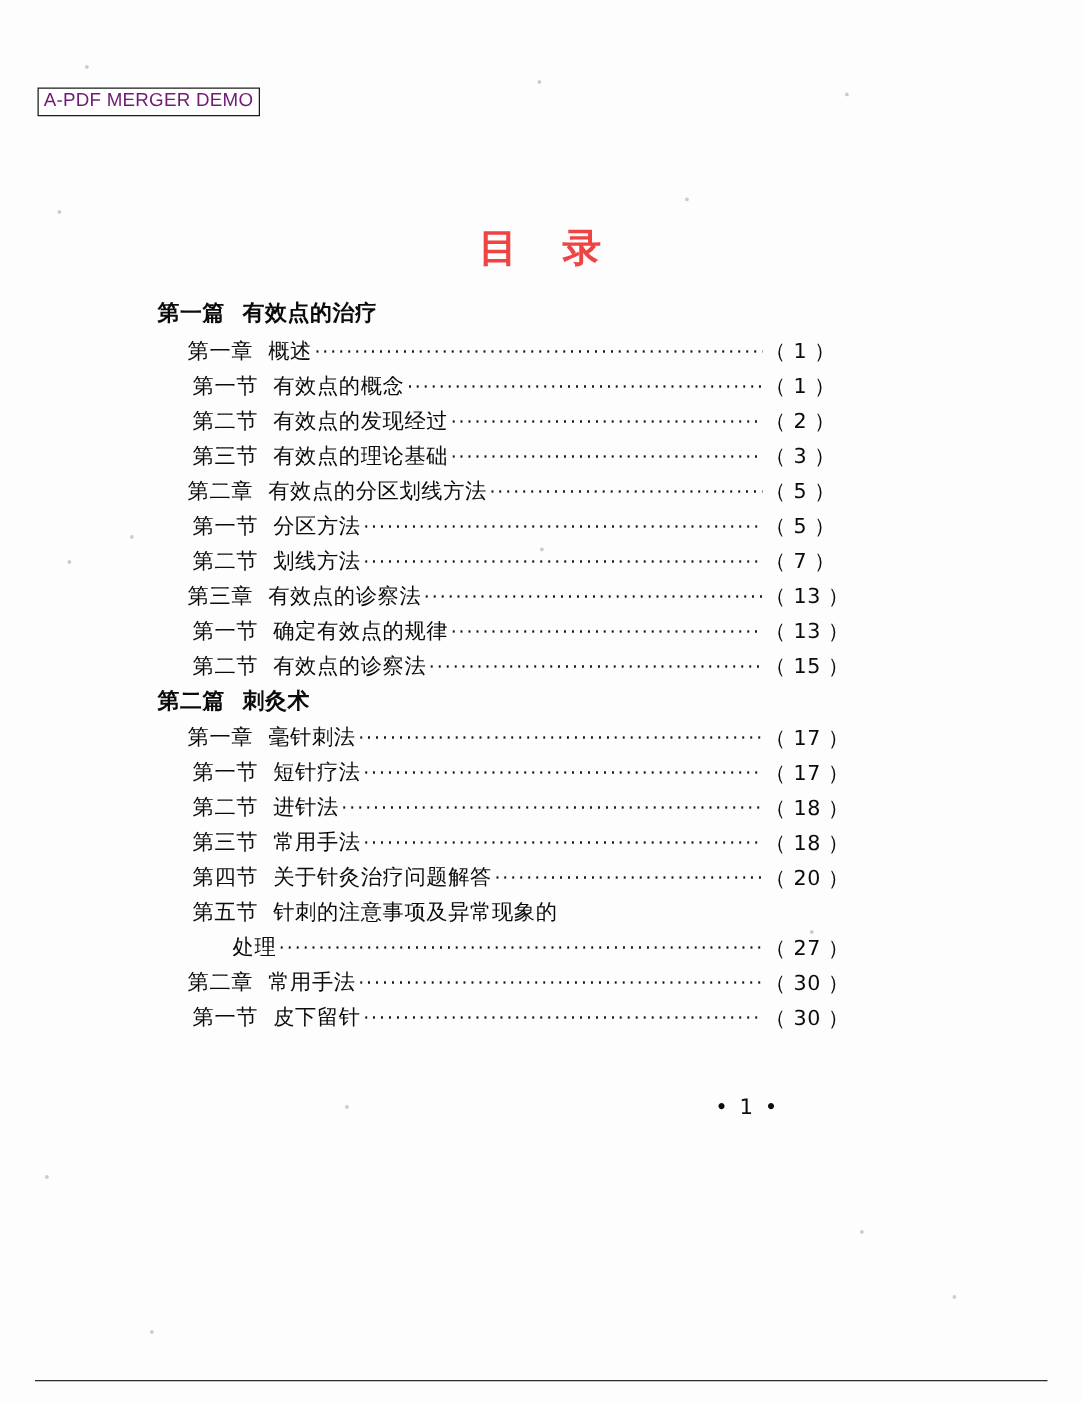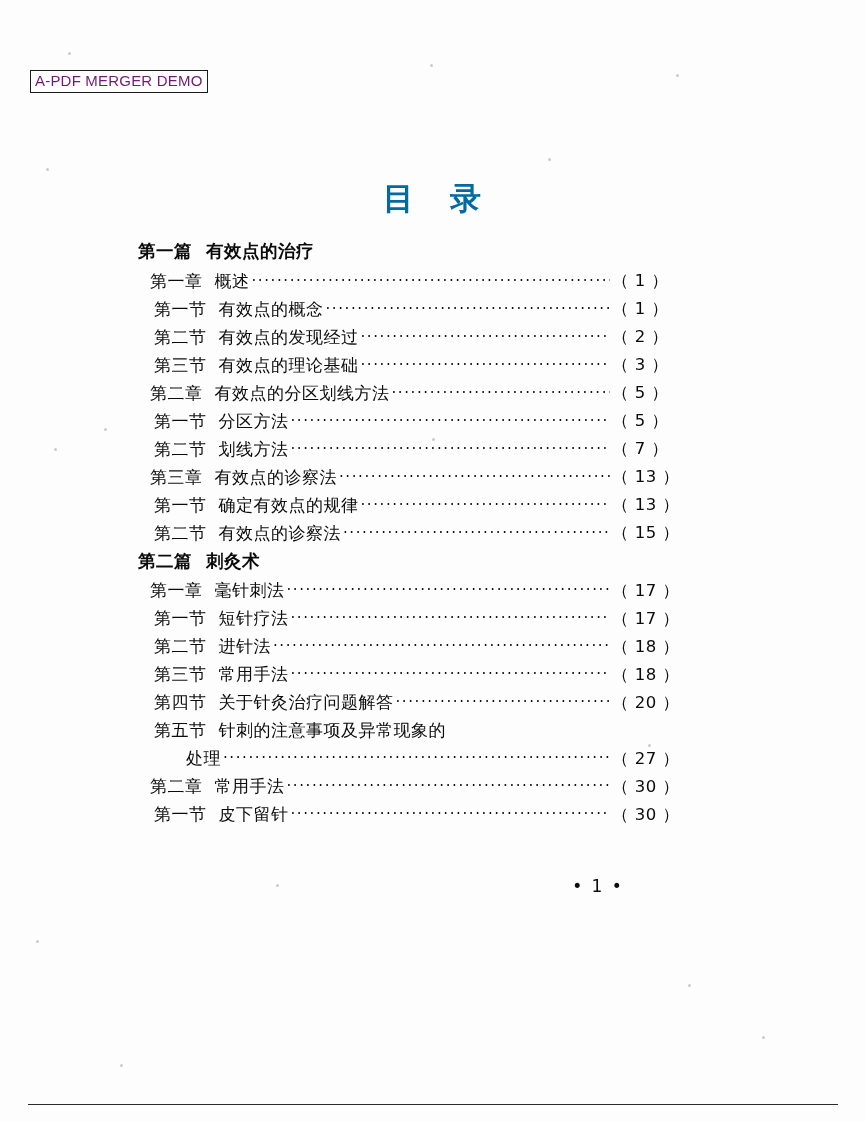--- a/index.html
+++ b/index.html
@@ -49,21 +49,21 @@
   .doc-title {
     position: absolute;
     left: 0;
     right: 0;
     top: 178px;
     text-align: center;
     font-family: "DejaVu Sans", sans-serif;
     font-weight: bold;
     font-size: 31px;
     letter-spacing: 2px;
-    color: #0369a1;
+    color: #ef4444;
   }
   .doc-title .gap {
     display: inline-block;
     width: 34px;
   }
 
   .toc {
     position: absolute;
     left: 126px;
     top: 243px;
@@ -118,21 +118,21 @@
   .row .page-no {
     flex: 0 0 auto;
     width: 74px;
     text-align: left;
     letter-spacing: .5px;
     font-size: 16.5px;
   }
   .row.no-leader .leader::before { content: ""; }
 
   
-  .lvl-part { margin-left: 12px; justify-content: center; }
+  .lvl-part { margin-left: 0px; justify-content: center; }
   .lvl-chapter { margin-left: 24px; }
   .lvl-section { margin-left: 28px; }
   .lvl-cont { margin-left: 60px; }
 
   .footer-page {
     position: absolute;
     left: 0;
     right: 0;
     top: 876px;
     text-align: center;

